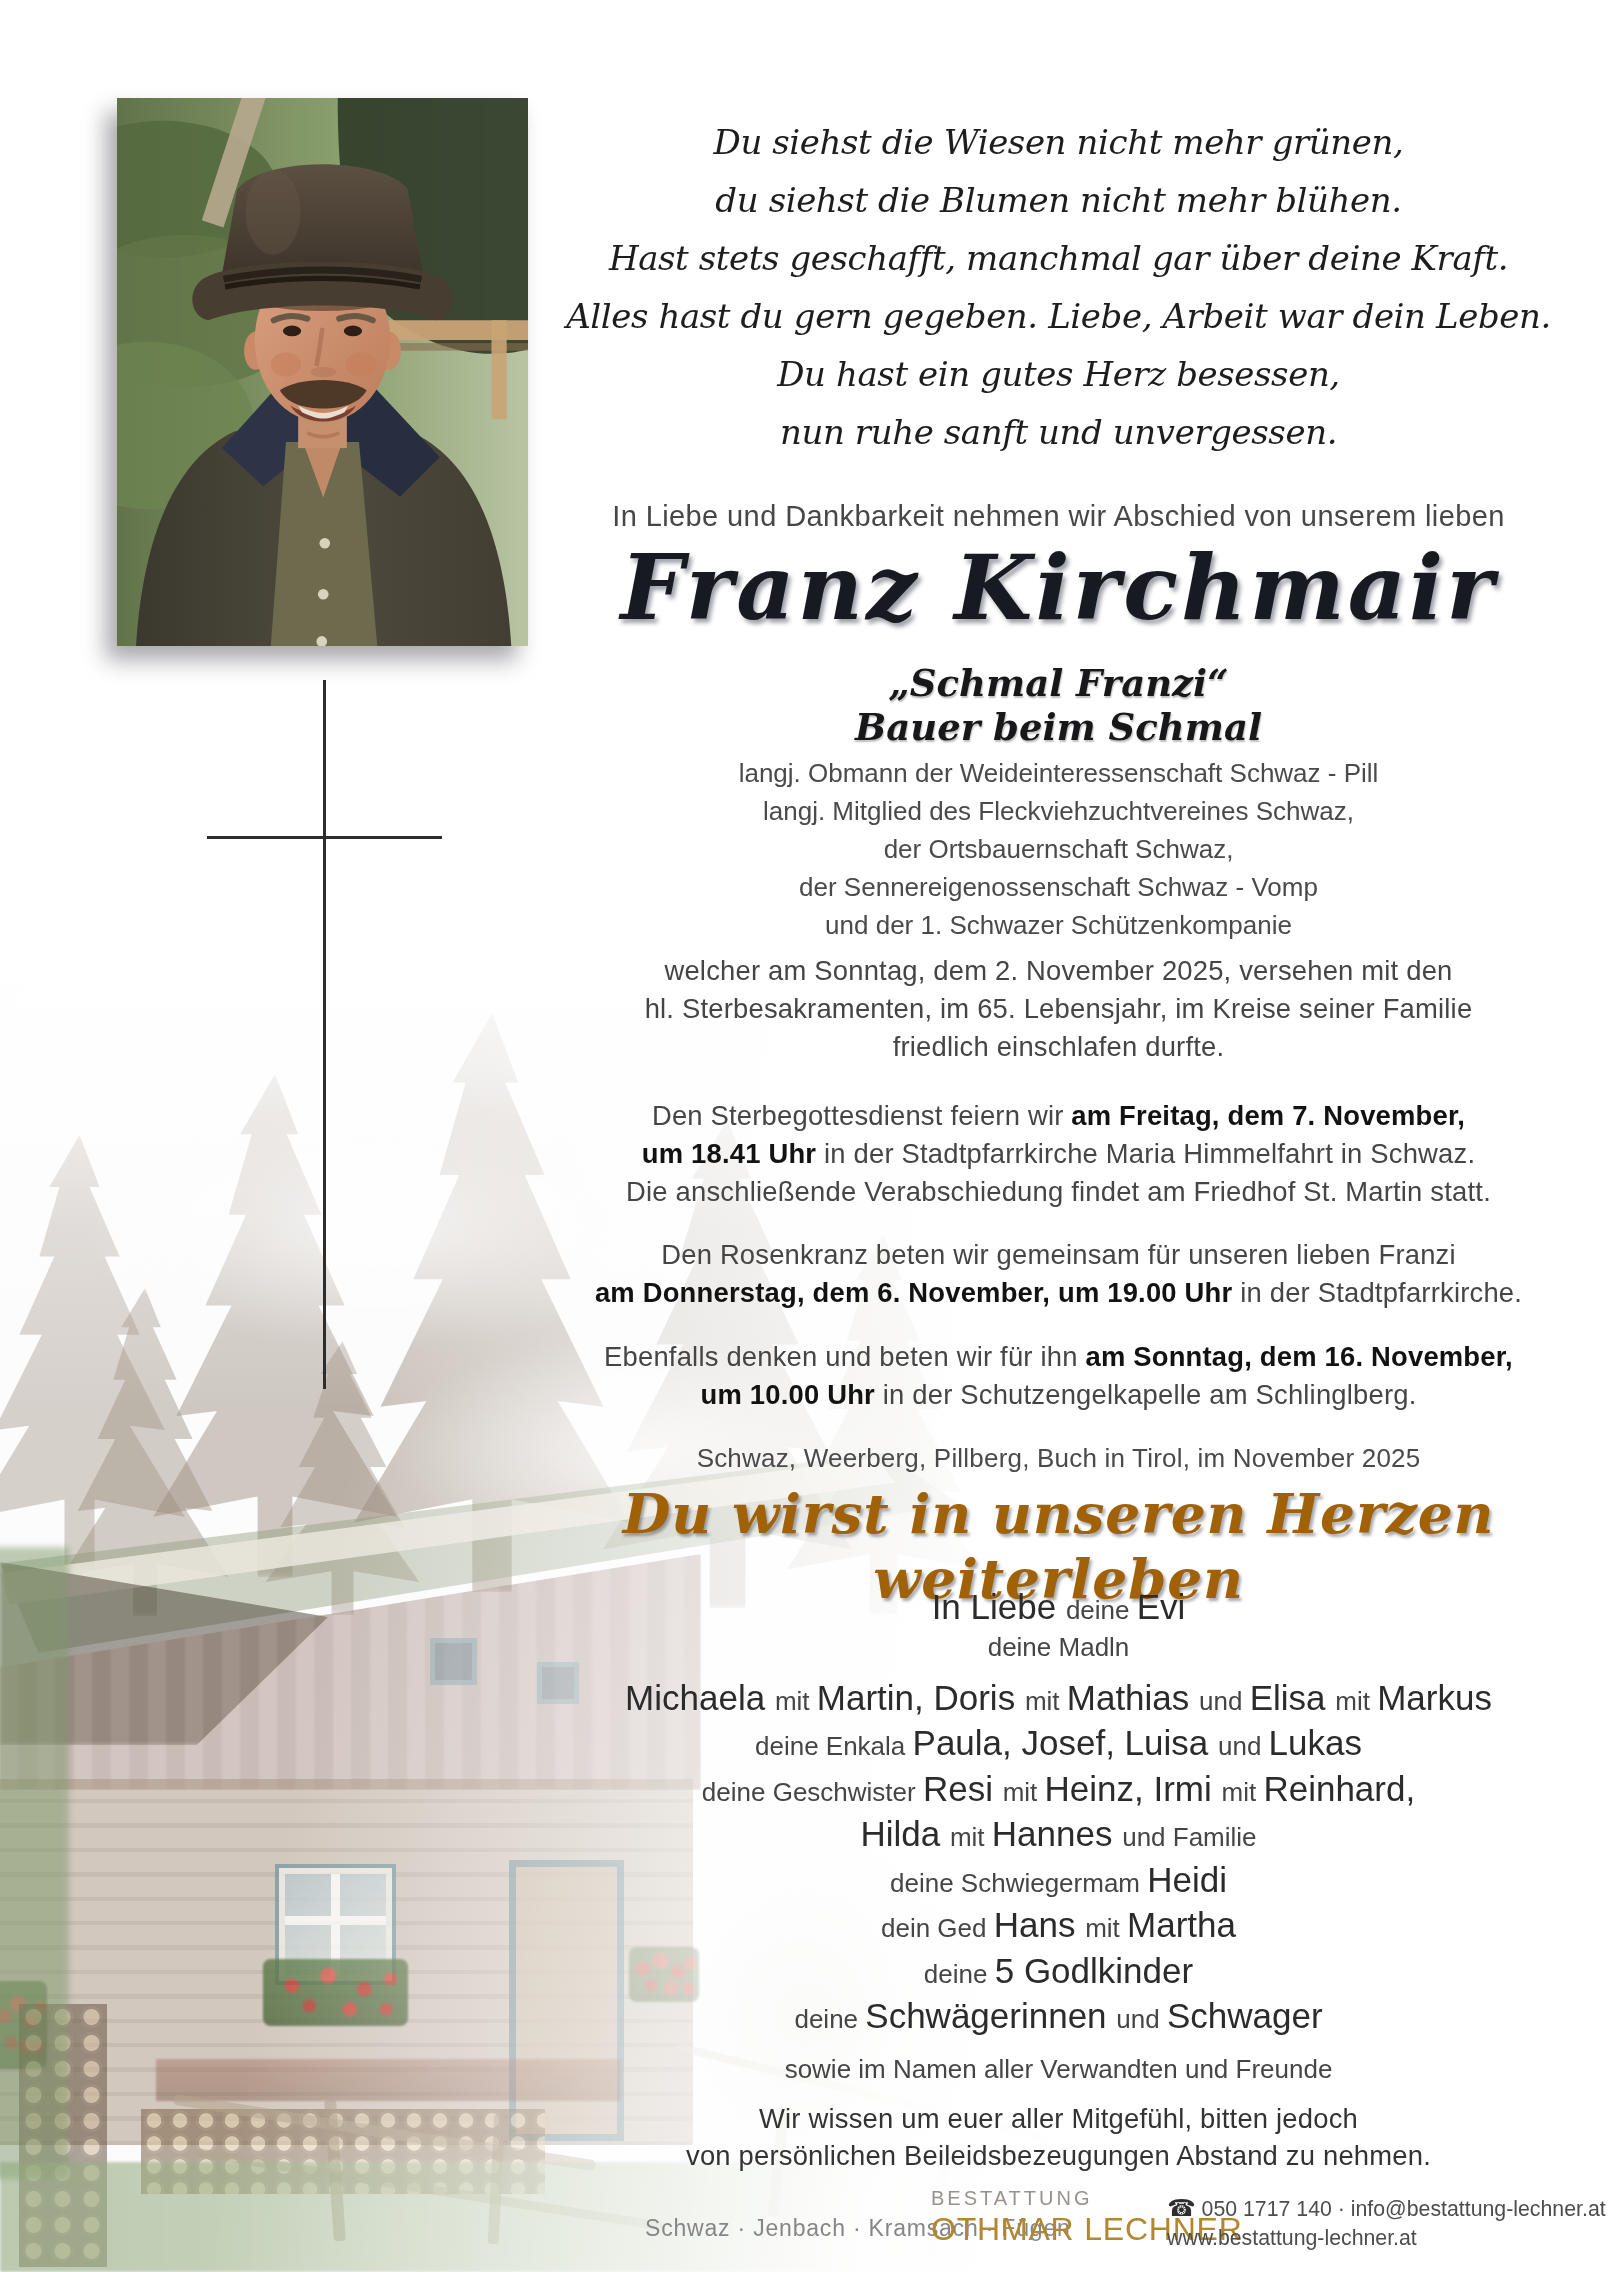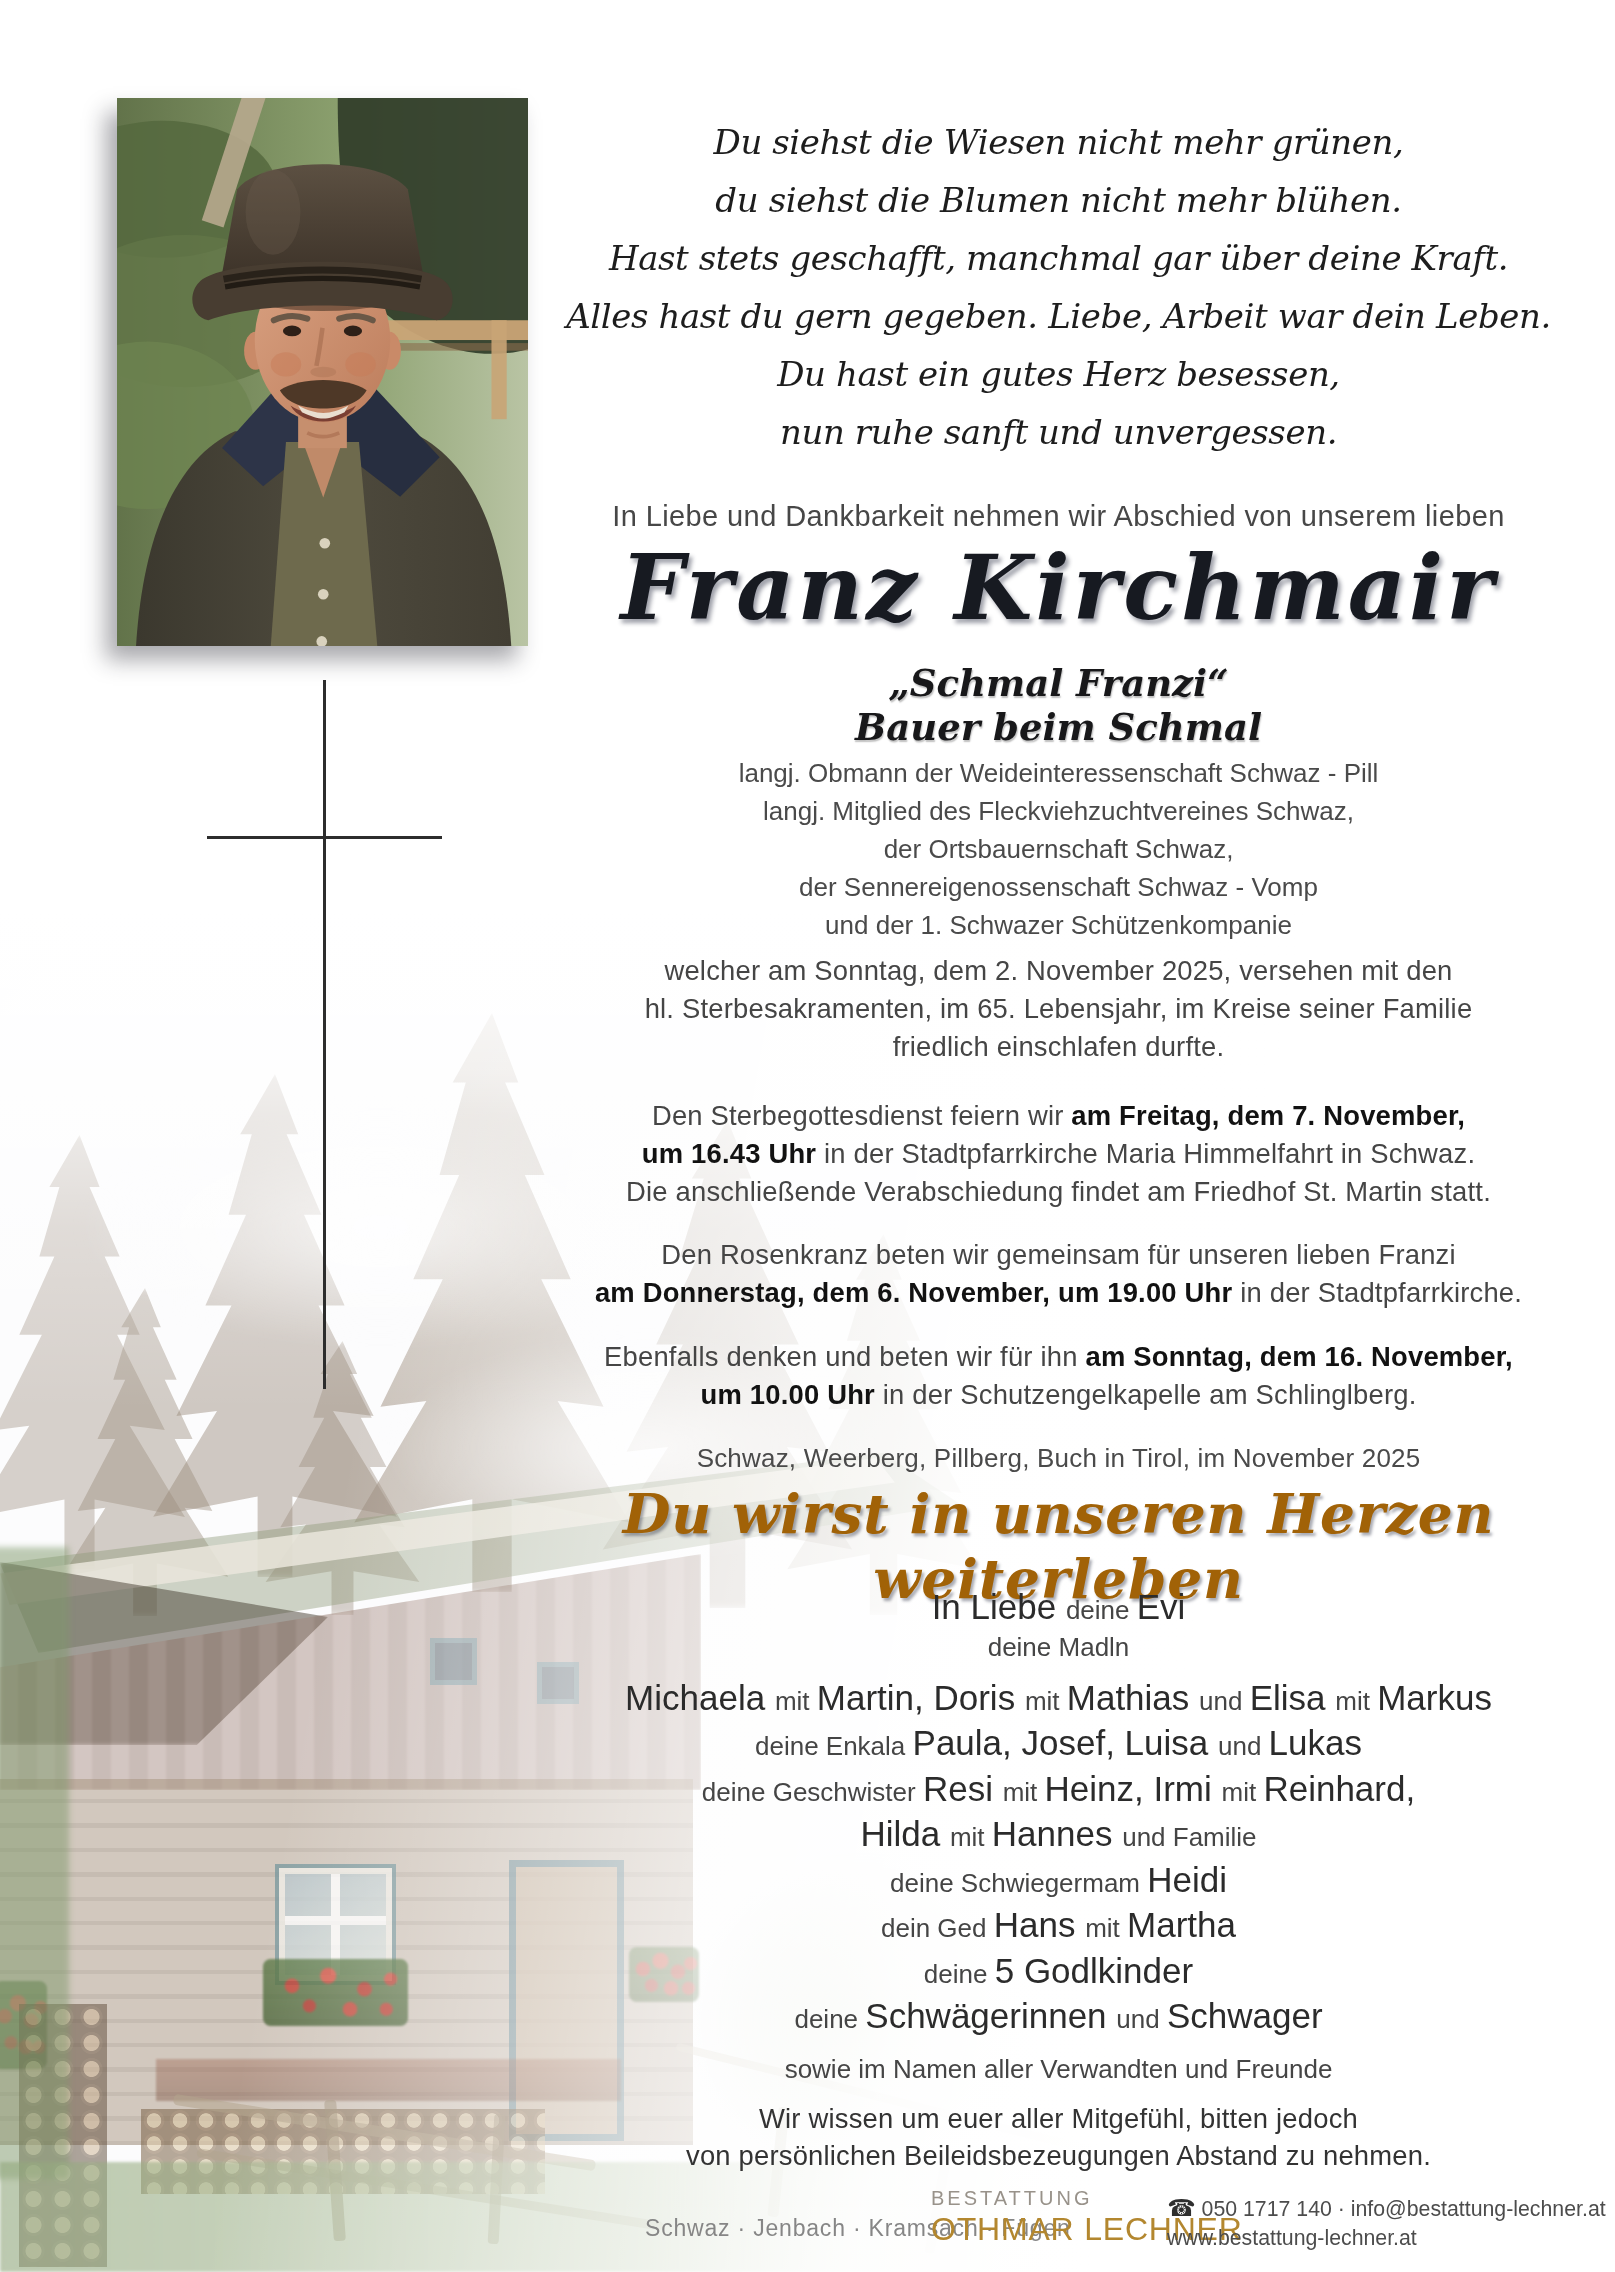--- a/index.html
+++ b/index.html
@@ -261,21 +261,21 @@
         <div class="tline">der Sennereigenossenschaft Schwaz - Vomp</div>
         <div class="tline">und der 1. Schwazer Schützenkompanie</div>
       </div>
     <div class="block para death">
         <div class="tline">welcher am Sonntag, dem 2. November 2025, versehen mit den</div>
         <div class="tline">hl. Sterbesakramenten, im 65. Lebensjahr, im Kreise seiner Familie</div>
         <div class="tline">friedlich einschlafen durfte.</div>
       </div>
     <div class="block para funeral">
         <div class="tline"><span class="seg-n">Den Sterbegottesdienst feiern wir </span><span class="seg-b">am Freitag, dem 7. November,</span></div>
-        <div class="tline"><span class="seg-b">um 16.43 Uhr</span><span class="seg-n"> in der Stadtpfarrkirche Maria Himmelfahrt in Schwaz.</span></div>
+        <div class="tline"><span class="seg-b">um 18.41 Uhr</span><span class="seg-n"> in der Stadtpfarrkirche Maria Himmelfahrt in Schwaz.</span></div>
         <div class="tline"><span class="seg-n">Die anschließende Verabschiedung findet am Friedhof St. Martin statt.</span></div>
       </div>
     <div class="block para rosary">
         <div class="tline"><span class="seg-n">Den Rosenkranz beten wir gemeinsam für unseren lieben Franzi</span></div>
         <div class="tline"><span class="seg-b">am Donnerstag, dem 6. November, um 19.00 Uhr</span><span class="seg-n"> in der Stadtpfarrkirche.</span></div>
       </div>
     <div class="block para memorial">
         <div class="tline"><span class="seg-n">Ebenfalls denken und beten wir für ihn </span><span class="seg-b">am Sonntag, dem 16. November,</span></div>
         <div class="tline"><span class="seg-b">um 10.00 Uhr</span><span class="seg-n"> in der Schutzengelkapelle am Schlinglberg.</span></div>
       </div>

